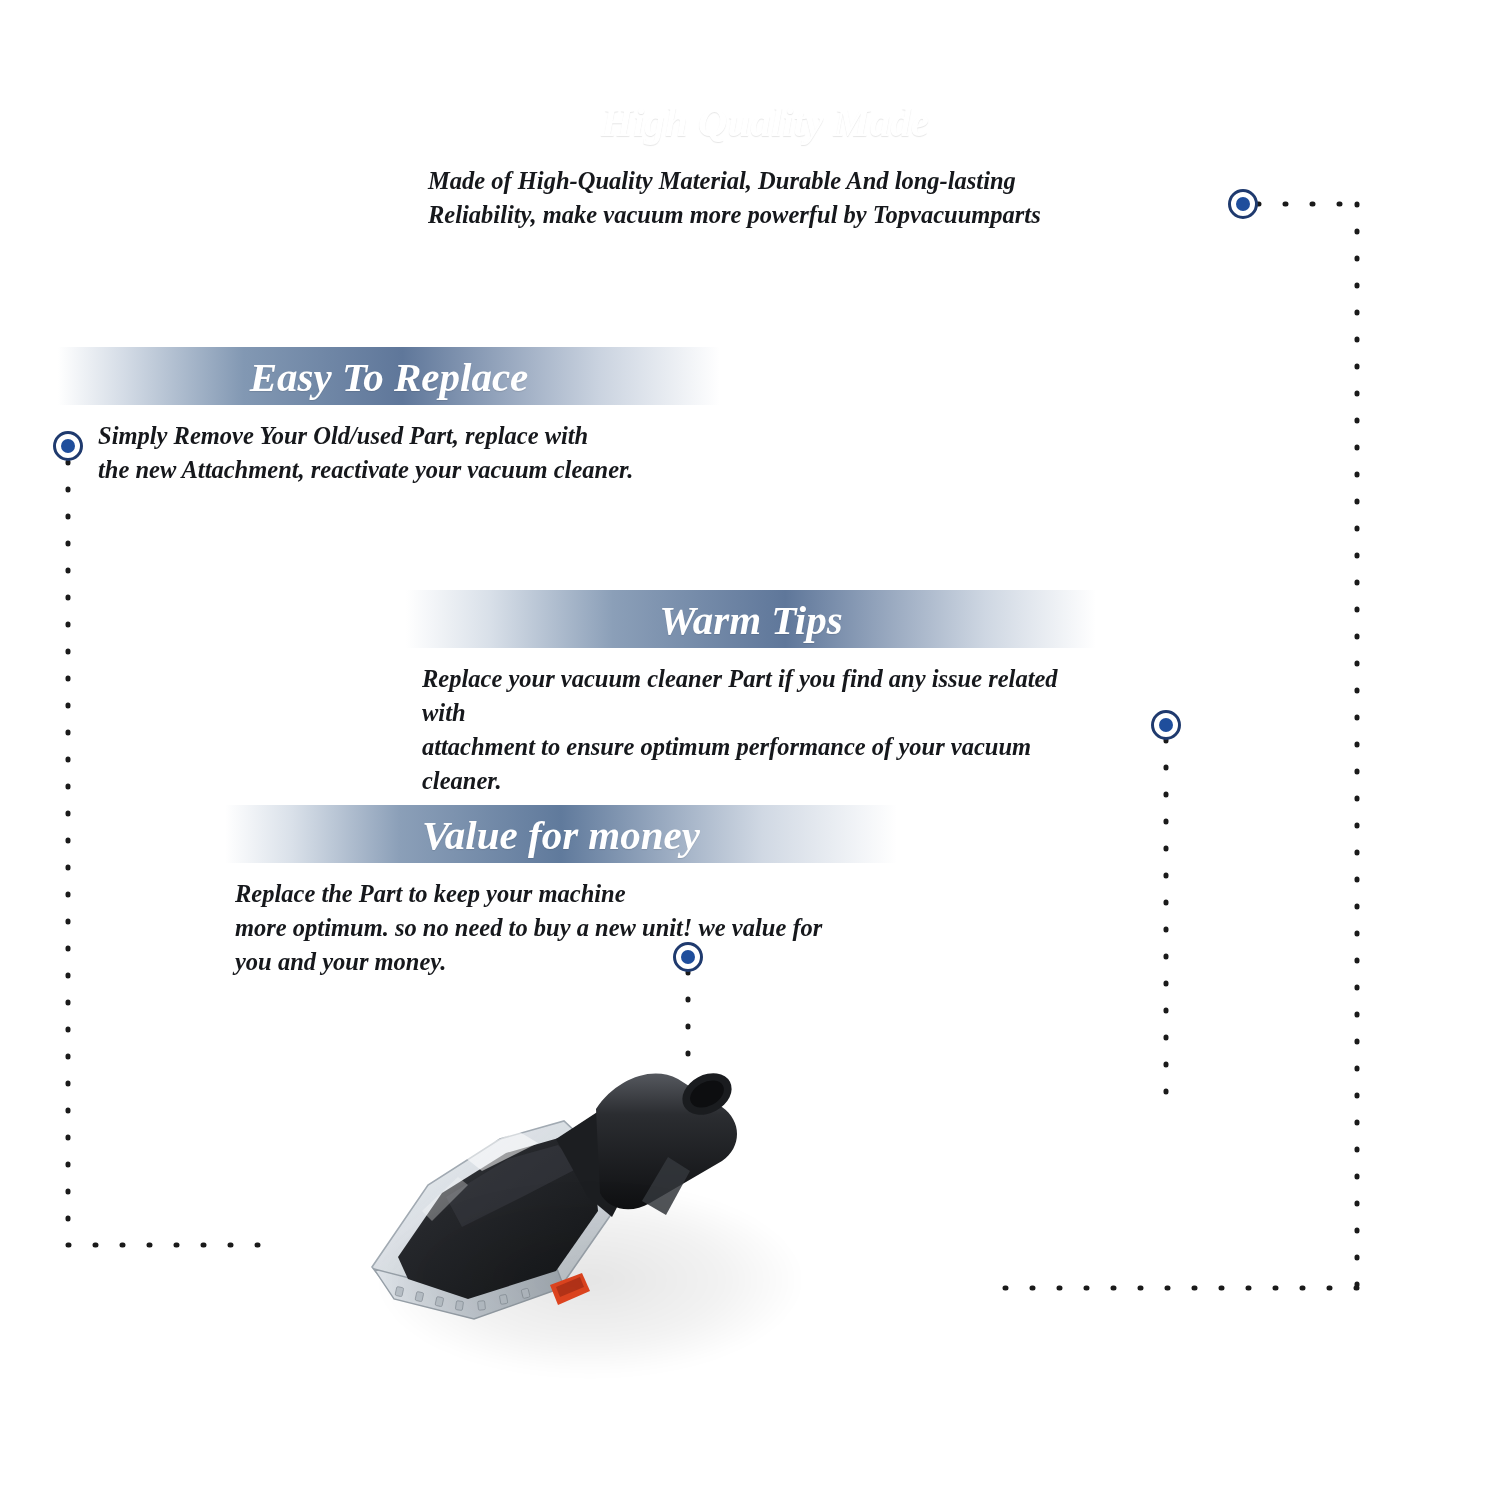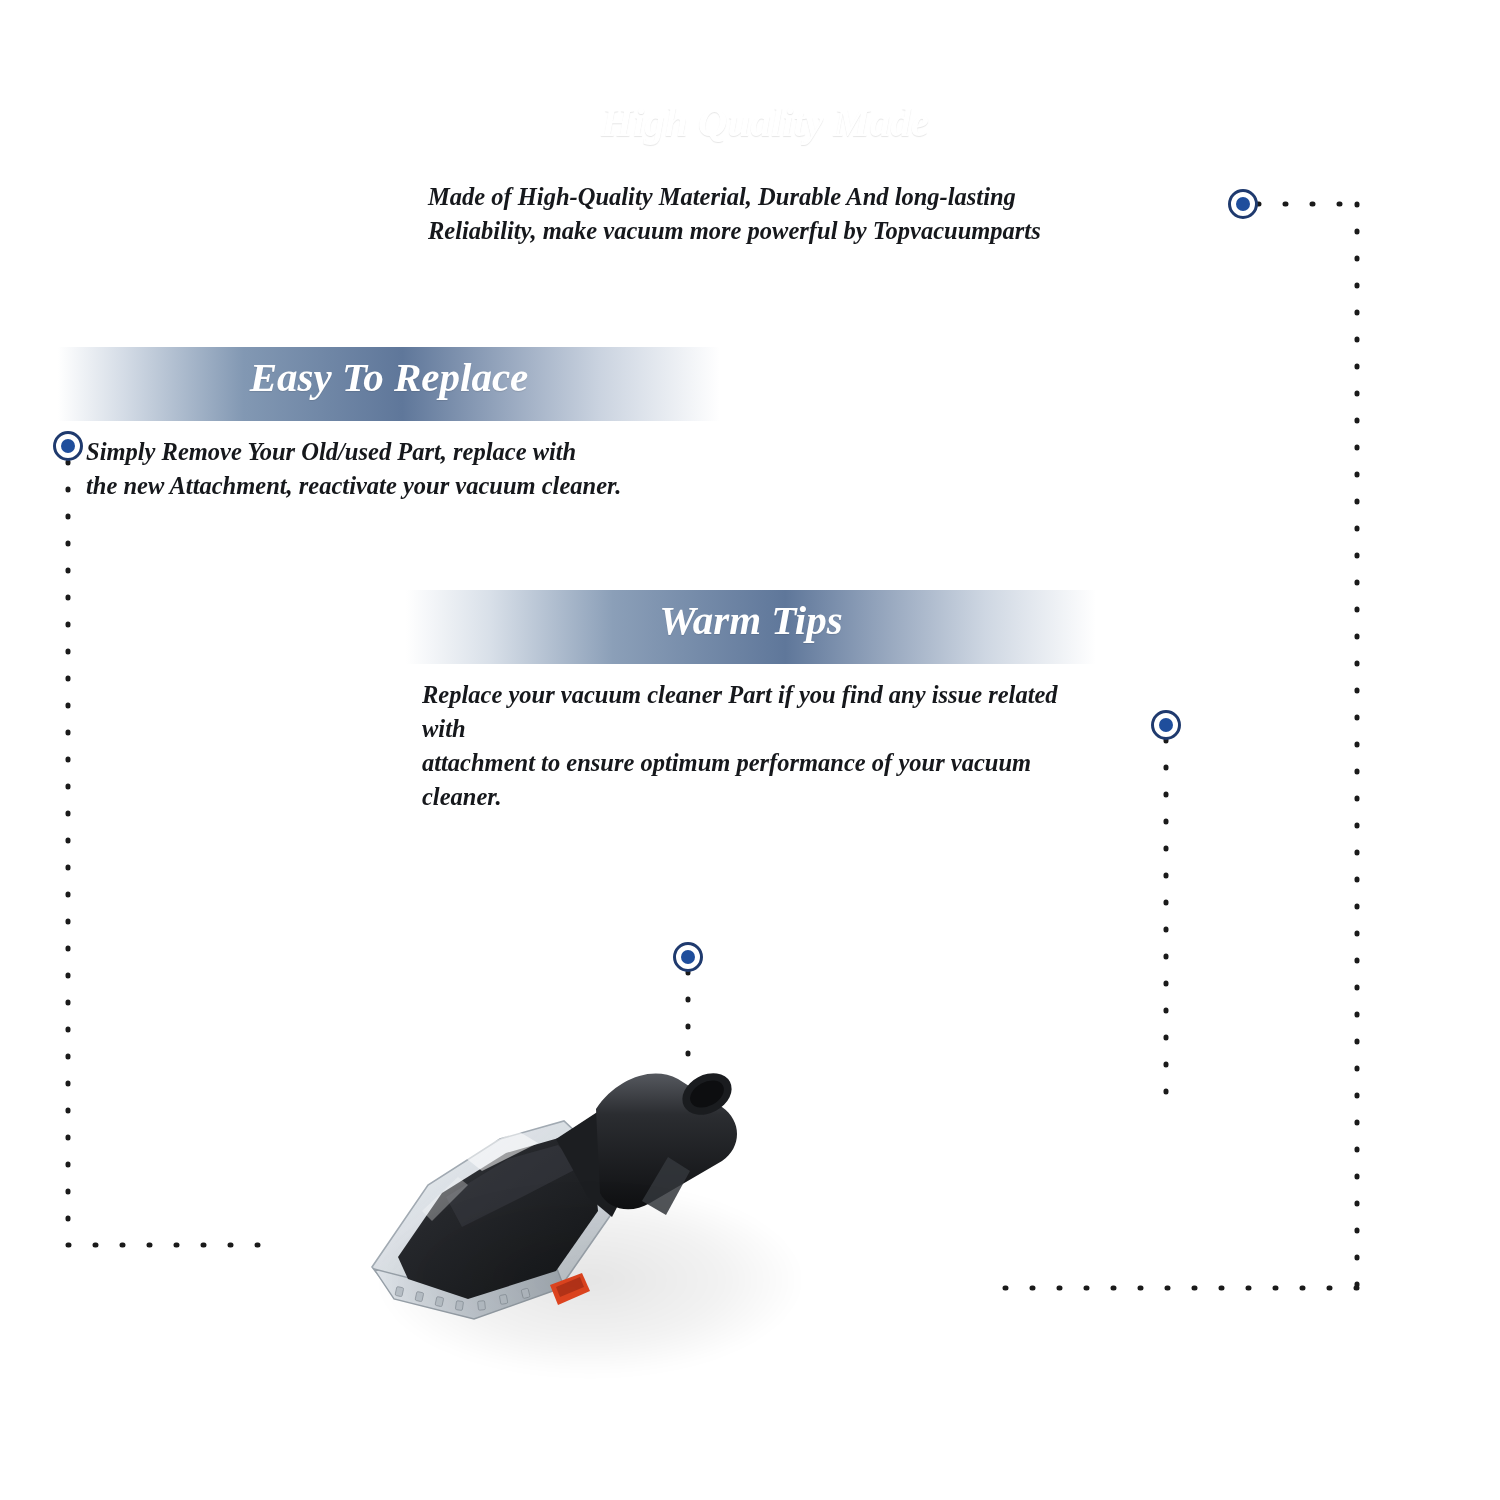--- a/index.html
+++ b/index.html
@@ -29,21 +29,21 @@
   .feature {
     position: absolute;
   }
   .feature-title {
     font-family: "Liberation Serif", serif;
     font-style: italic;
     font-weight: bold;
     color: #ffffff;
     font-size: 41px;
     line-height: 1.18;
-    padding: 6px 26px 20px 26px;
+    padding: 6px 26px 4px 26px;
     white-space: nowrap;
     display: inline-block;
     text-shadow: 0 1px 1px rgba(0,0,0,0.10);
   }
   .feature-body {
     font-family: "Liberation Serif", serif;
     font-style: italic;
     font-weight: bold;
     color: #16181c;
     font-size: 24.5px;
@@ -150,30 +150,36 @@
   </svg>
 
   <div class="feature" style="left:420px; top:92px; width:690px;">
     <div class="feature-title bar-1" style="width:690px; box-sizing:border-box; text-align:center;">High Quality Made</div>
     <div class="feature-body" style="margin-left:8px;">Made of  High-Quality Material, Durable And long-lasting
 Reliability, make vacuum more powerful by Topvacuumparts</div>
   </div>
 
   <div class="feature" style="left:58px; top:347px; width:662px;">
     <div class="feature-title bar-2" style="width:662px; box-sizing:border-box; text-align:center;">Easy To Replace</div>
-    <div class="feature-body" style="margin-left:28px;">Simply Remove Your Old/used Part, replace with
+    <div class="feature-body" style="margin-left:40px;">Simply Remove Your Old/used Part, replace with
 the new Attachment, reactivate your vacuum cleaner.</div>
   </div>
 
   <div class="feature" style="left:406px; top:590px; width:690px;">
     <div class="feature-title bar-3" style="width:690px; box-sizing:border-box; text-align:center;">Warm Tips</div>
     <div class="feature-body" style="margin-left:16px;">Replace your vacuum cleaner Part if you find any issue related with
  attachment to ensure optimum performance of your vacuum cleaner.</div>
   </div>
 
+  <div class="feature" style="left:225px; top:805px; width:672px;">
+    <div class="feature-title bar-4" style="width:672px; box-sizing:border-box; text-align:center;">Value for money</div>
+    <div class="feature-body" style="margin-left:10px;">Replace the Part to keep your machine
+more optimum. so no need to buy a new unit! we value for
+you and your money.</div>
+  </div>
 
   <div class="node" style="left:1228px; top:189px;"></div>
   <div class="node" style="left:53px; top:431px;"></div>
   <div class="node" style="left:1151px; top:710px;"></div>
   <div class="node" style="left:673px; top:942px;"></div>
 
   <div class="product">
     <div class="shadow-blob"></div>
     <svg width="470" height="340" viewBox="0 0 470 340">
       <defs>

